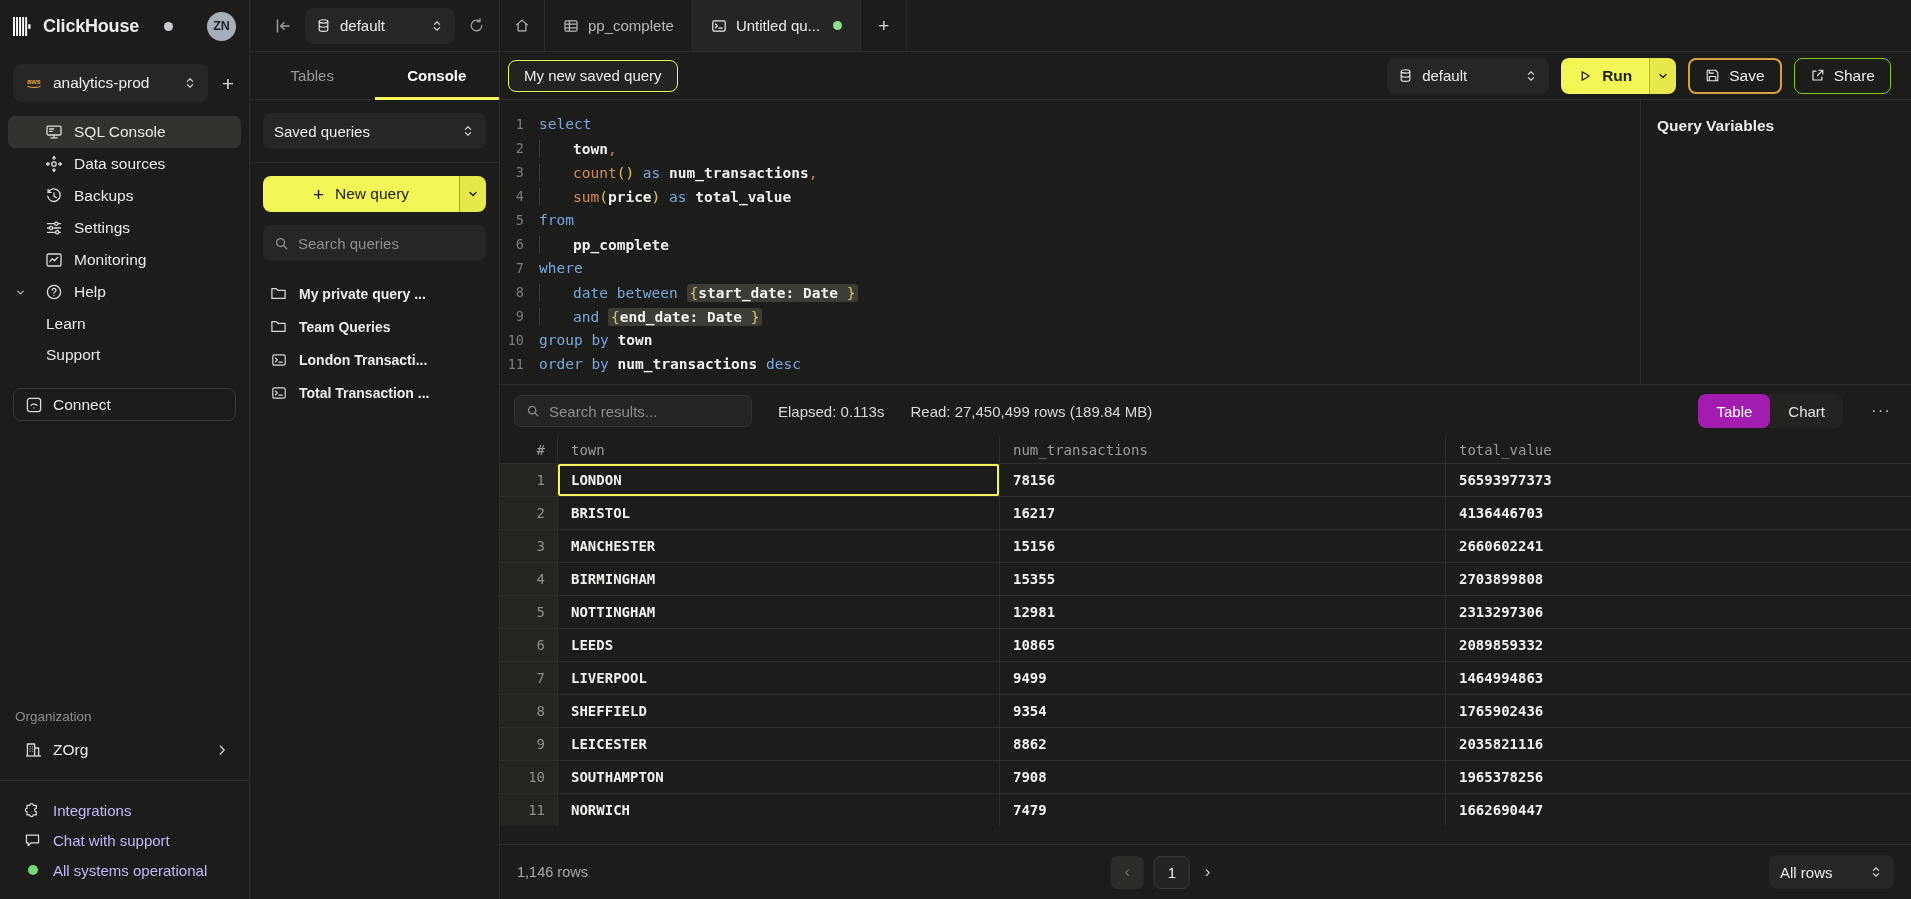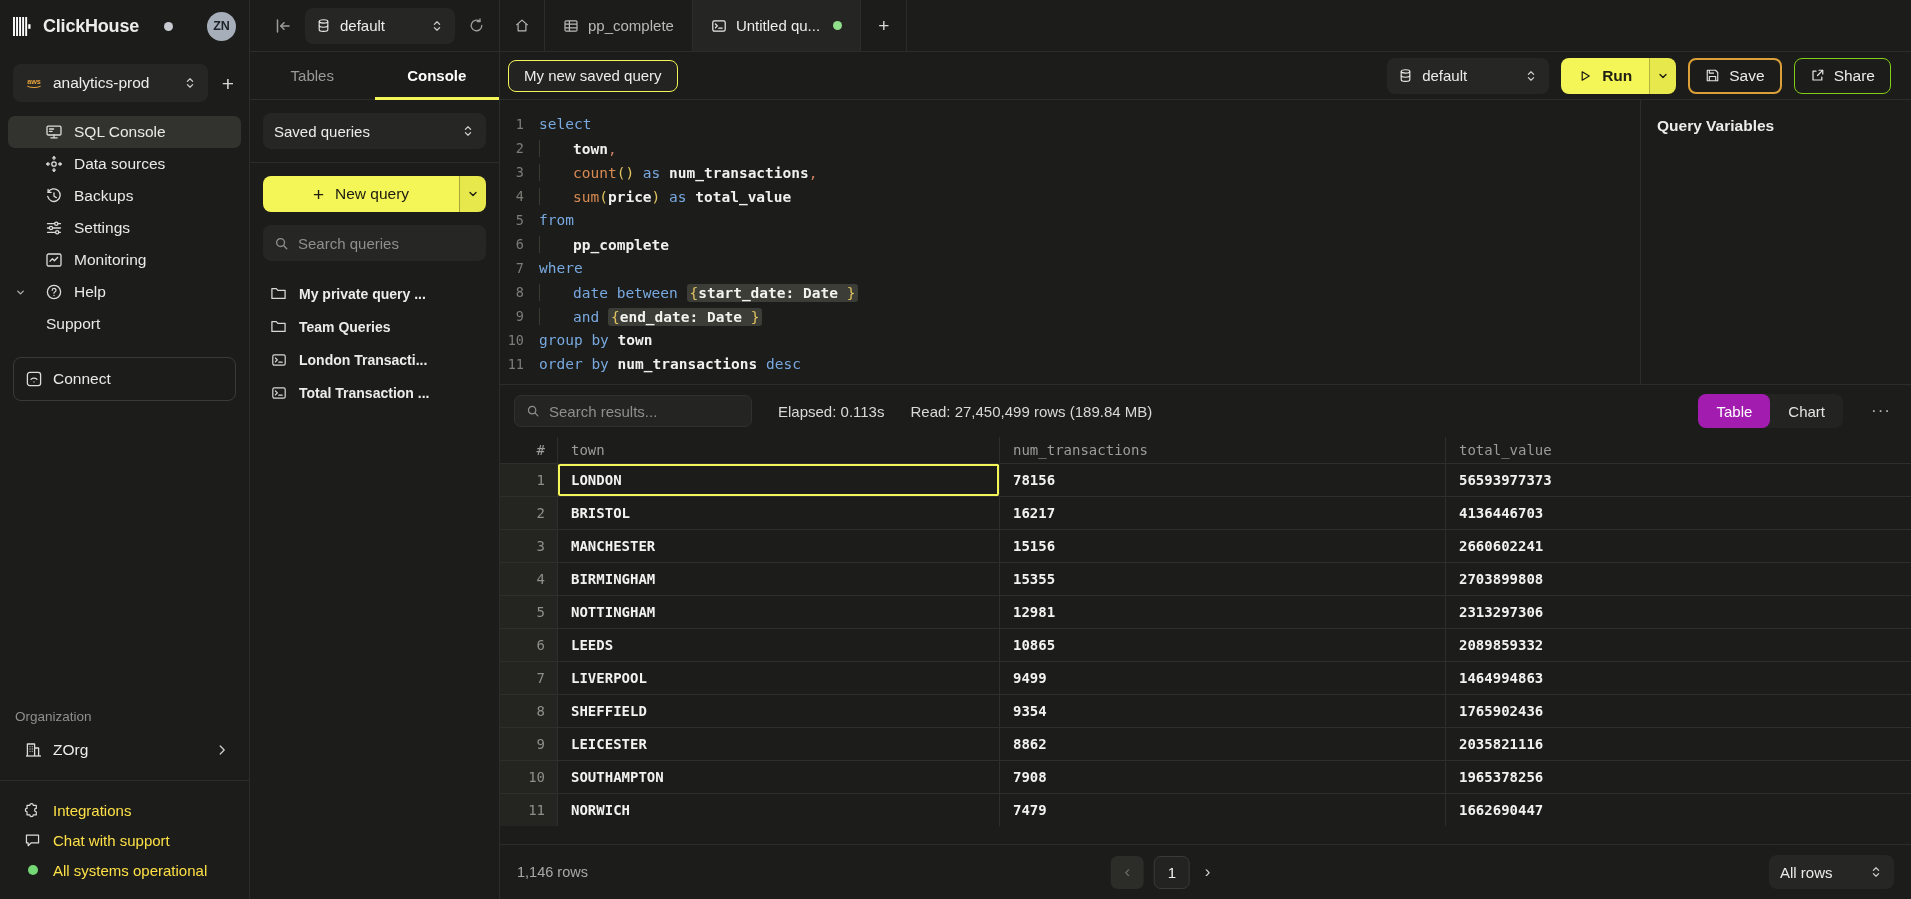--- a/index.html
+++ b/index.html
@@ -24,30 +24,30 @@
   .select{background:var(--bg-el); border-radius:8px; display:flex; align-items:center; gap:9px; padding:0 11px; height:38px; cursor:default;}
   .select .chev{margin-left:auto; color:#cfcfcb;}
   .service-select{flex:1; font-size:15.5px;}
   .plus-btn{background:none; border:none; color:#d6d6d2; font-size:21px; line-height:1; cursor:pointer; padding:0 2px;}
   .sb-nav{padding:0 8px;}
   .sb-item{position:relative; height:32px; display:flex; align-items:center; gap:11px; padding-left:36px; border-radius:7px; font-size:15.5px; color:#e9e9e5; cursor:pointer;}
   .sb-item.active{background:#32322e;}
   .sb-item .icon{width:19px; height:19px; color:#dcdcd8;}
   .sb-item.child{padding-left:38px; height:31px;}
   .expander{position:absolute; left:7px; color:#b0b0ac; display:flex;}
-  .connect-row{margin:18px 13px 10px; height:44px; border:1px solid var(--border2); border-radius:8px; display:flex; align-items:center; gap:10px; padding:0 11px; font-size:15.5px; cursor:pointer; color:#e9e9e5;}
+  .connect-row{margin:18px 13px 10px; height:33px; border:1px solid var(--border2); border-radius:8px; display:flex; align-items:center; gap:10px; padding:0 11px; font-size:15.5px; cursor:pointer; color:#e9e9e5;}
   .connect-row .icon{width:18px;height:18px;color:#dcdcd8;}
   .sb-grow{flex:1;}
   .org-label{padding:0 15px; font-size:13.5px; color:#8f8f8b; margin-bottom:10px;}
   .org-row{height:32px; margin:0 8px 14px; display:flex; align-items:center; gap:11px; padding:0 10px 0 16px; font-size:15.5px; border-radius:7px; cursor:pointer;}
   .org-row .icon{width:18px;height:18px;color:#dcdcd8;}
   .org-row .chev-r{margin-left:auto; color:#cfcfcb; display:flex;}
   .sb-divider{border-top:1px solid var(--border);}
   .sb-footer{padding:14px 8px 14px;}
-  .ft-item{height:30px; display:flex; align-items:center; gap:12px; padding-left:16px; font-size:15px; color:#fde047; cursor:pointer;text-align:center;}
+  .ft-item{height:30px; display:flex; align-items:center; gap:12px; padding-left:16px; font-size:15px; color:#c4b5fd; cursor:pointer;text-align:center;}
   .ft-item .icon{width:17px; height:17px; color:#dcdcd8;}
   .gdot{width:10px; height:10px; border-radius:50%; background:#74d974;}
 
   
   .right{flex:1; display:flex; flex-direction:column; min-width:0;}
   .topbar{height:52px; flex:none; display:flex; align-items:stretch; border-bottom:1px solid var(--border); background:var(--bg);}
   .tb-left{width:250px; flex:none; display:flex; align-items:center; padding:0 14px 0 24px; gap:13px; border-right:1px solid var(--border);}
   .tb-icon{color:#9d9d99; cursor:pointer; display:flex;}
   .tb-select{height:36px; flex:1; font-size:15px;}
   .tab-cell{display:flex; align-items:center; gap:9px; padding:0 18px; border-right:1px solid var(--border); color:#b9b9b5; font-size:15px; cursor:pointer;}
@@ -241,20 +241,23 @@
             </svg>
           </span>
           <span class="icon">
             <svg viewBox="0 0 18 18" width="18" height="18" fill="none" stroke="currentColor" stroke-width="1.3" stroke-linecap="round">
               <circle cx="9" cy="9" r="6.6"></circle>
               <path d="M7.2 7.2a1.9 1.9 0 1 1 2.6 1.8c-.6.3-.8.6-.8 1.2"></path>
               <path d="M9 12.4v.1"></path>
             </svg>
           </span>
           <span>Help</span>
+        </div>
+        <div class="sb-item child">
+          <span>Learn</span>
         </div>
         <div class="sb-item child">
           <span>Support</span>
         </div>
       </nav>
 
     <div class="connect-row">
       <span class="icon">
           <svg viewBox="0 0 18 18" width="18" height="18" fill="none" stroke="currentColor" stroke-width="1.3" stroke-linecap="round">
             <rect x="2.4" y="2.4" width="13.2" height="13.2" rx="2.4"></rect>

